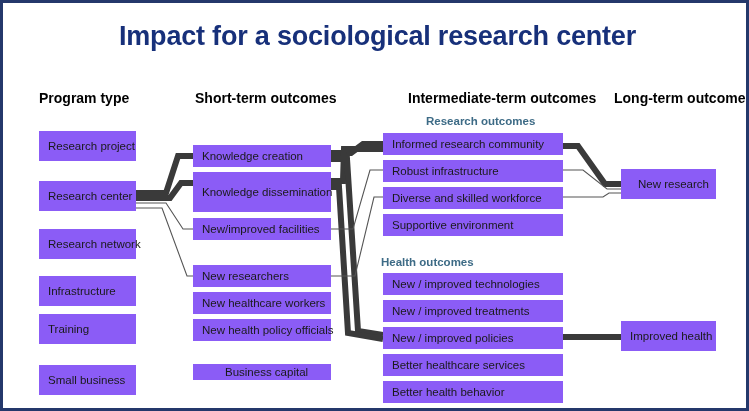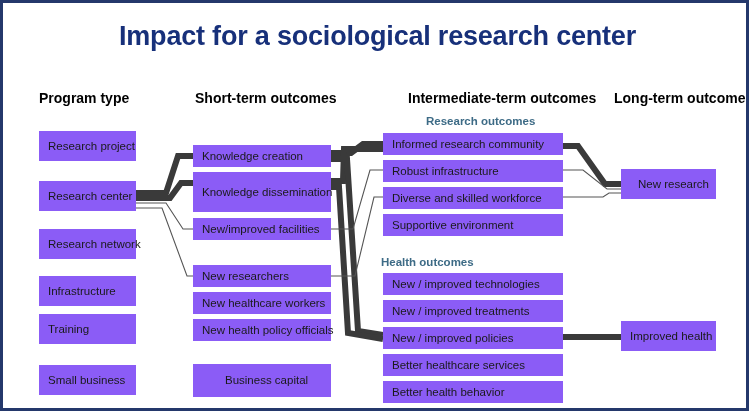--- a/index.html
+++ b/index.html
@@ -125,21 +125,21 @@
   <div class="node" style="left:36px; top:273px; width:97px; height:30px;">Infrastructure</div>
   <div class="node" style="left:36px; top:311px; width:97px; height:30px;">Training</div>
   <div class="node" style="left:36px; top:362px; width:97px; height:30px;">Small business</div>
 
   <div class="node" style="left:190px; top:142px; width:138px; height:22px;">Knowledge creation</div>
   <div class="node" style="left:190px; top:169px; width:138px; height:40px;">Knowledge dissemination</div>
   <div class="node" style="left:190px; top:215px; width:138px; height:22px;">New/improved facilities</div>
   <div class="node" style="left:190px; top:262px; width:138px; height:22px;">New researchers</div>
   <div class="node" style="left:190px; top:289px; width:138px; height:22px;">New healthcare workers</div>
   <div class="node" style="left:190px; top:316px; width:138px; height:22px;">New health policy officials</div>
-  <div class="node" style="left:190px; top:361px; width:138px; height:33px;padding-left:32px;">Business capital</div>
+  <div class="node" style="left:190px; top:361px; width:138px; height:16px;padding-left:32px;">Business capital</div>
 
   <div class="node" style="left:380px; top:130px; width:180px; height:22px;">Informed research community</div>
   <div class="node" style="left:380px; top:157px; width:180px; height:22px;">Robust infrastructure</div>
   <div class="node" style="left:380px; top:184px; width:180px; height:22px;">Diverse and skilled workforce</div>
   <div class="node" style="left:380px; top:211px; width:180px; height:22px;">Supportive environment</div>
 
   <div class="node" style="left:380px; top:270px; width:180px; height:22px;">New / improved technologies</div>
   <div class="node" style="left:380px; top:297px; width:180px; height:22px;">New / improved treatments</div>
   <div class="node" style="left:380px; top:324px; width:180px; height:22px;">New / improved policies</div>
   <div class="node" style="left:380px; top:351px; width:180px; height:22px;">Better healthcare services</div>

